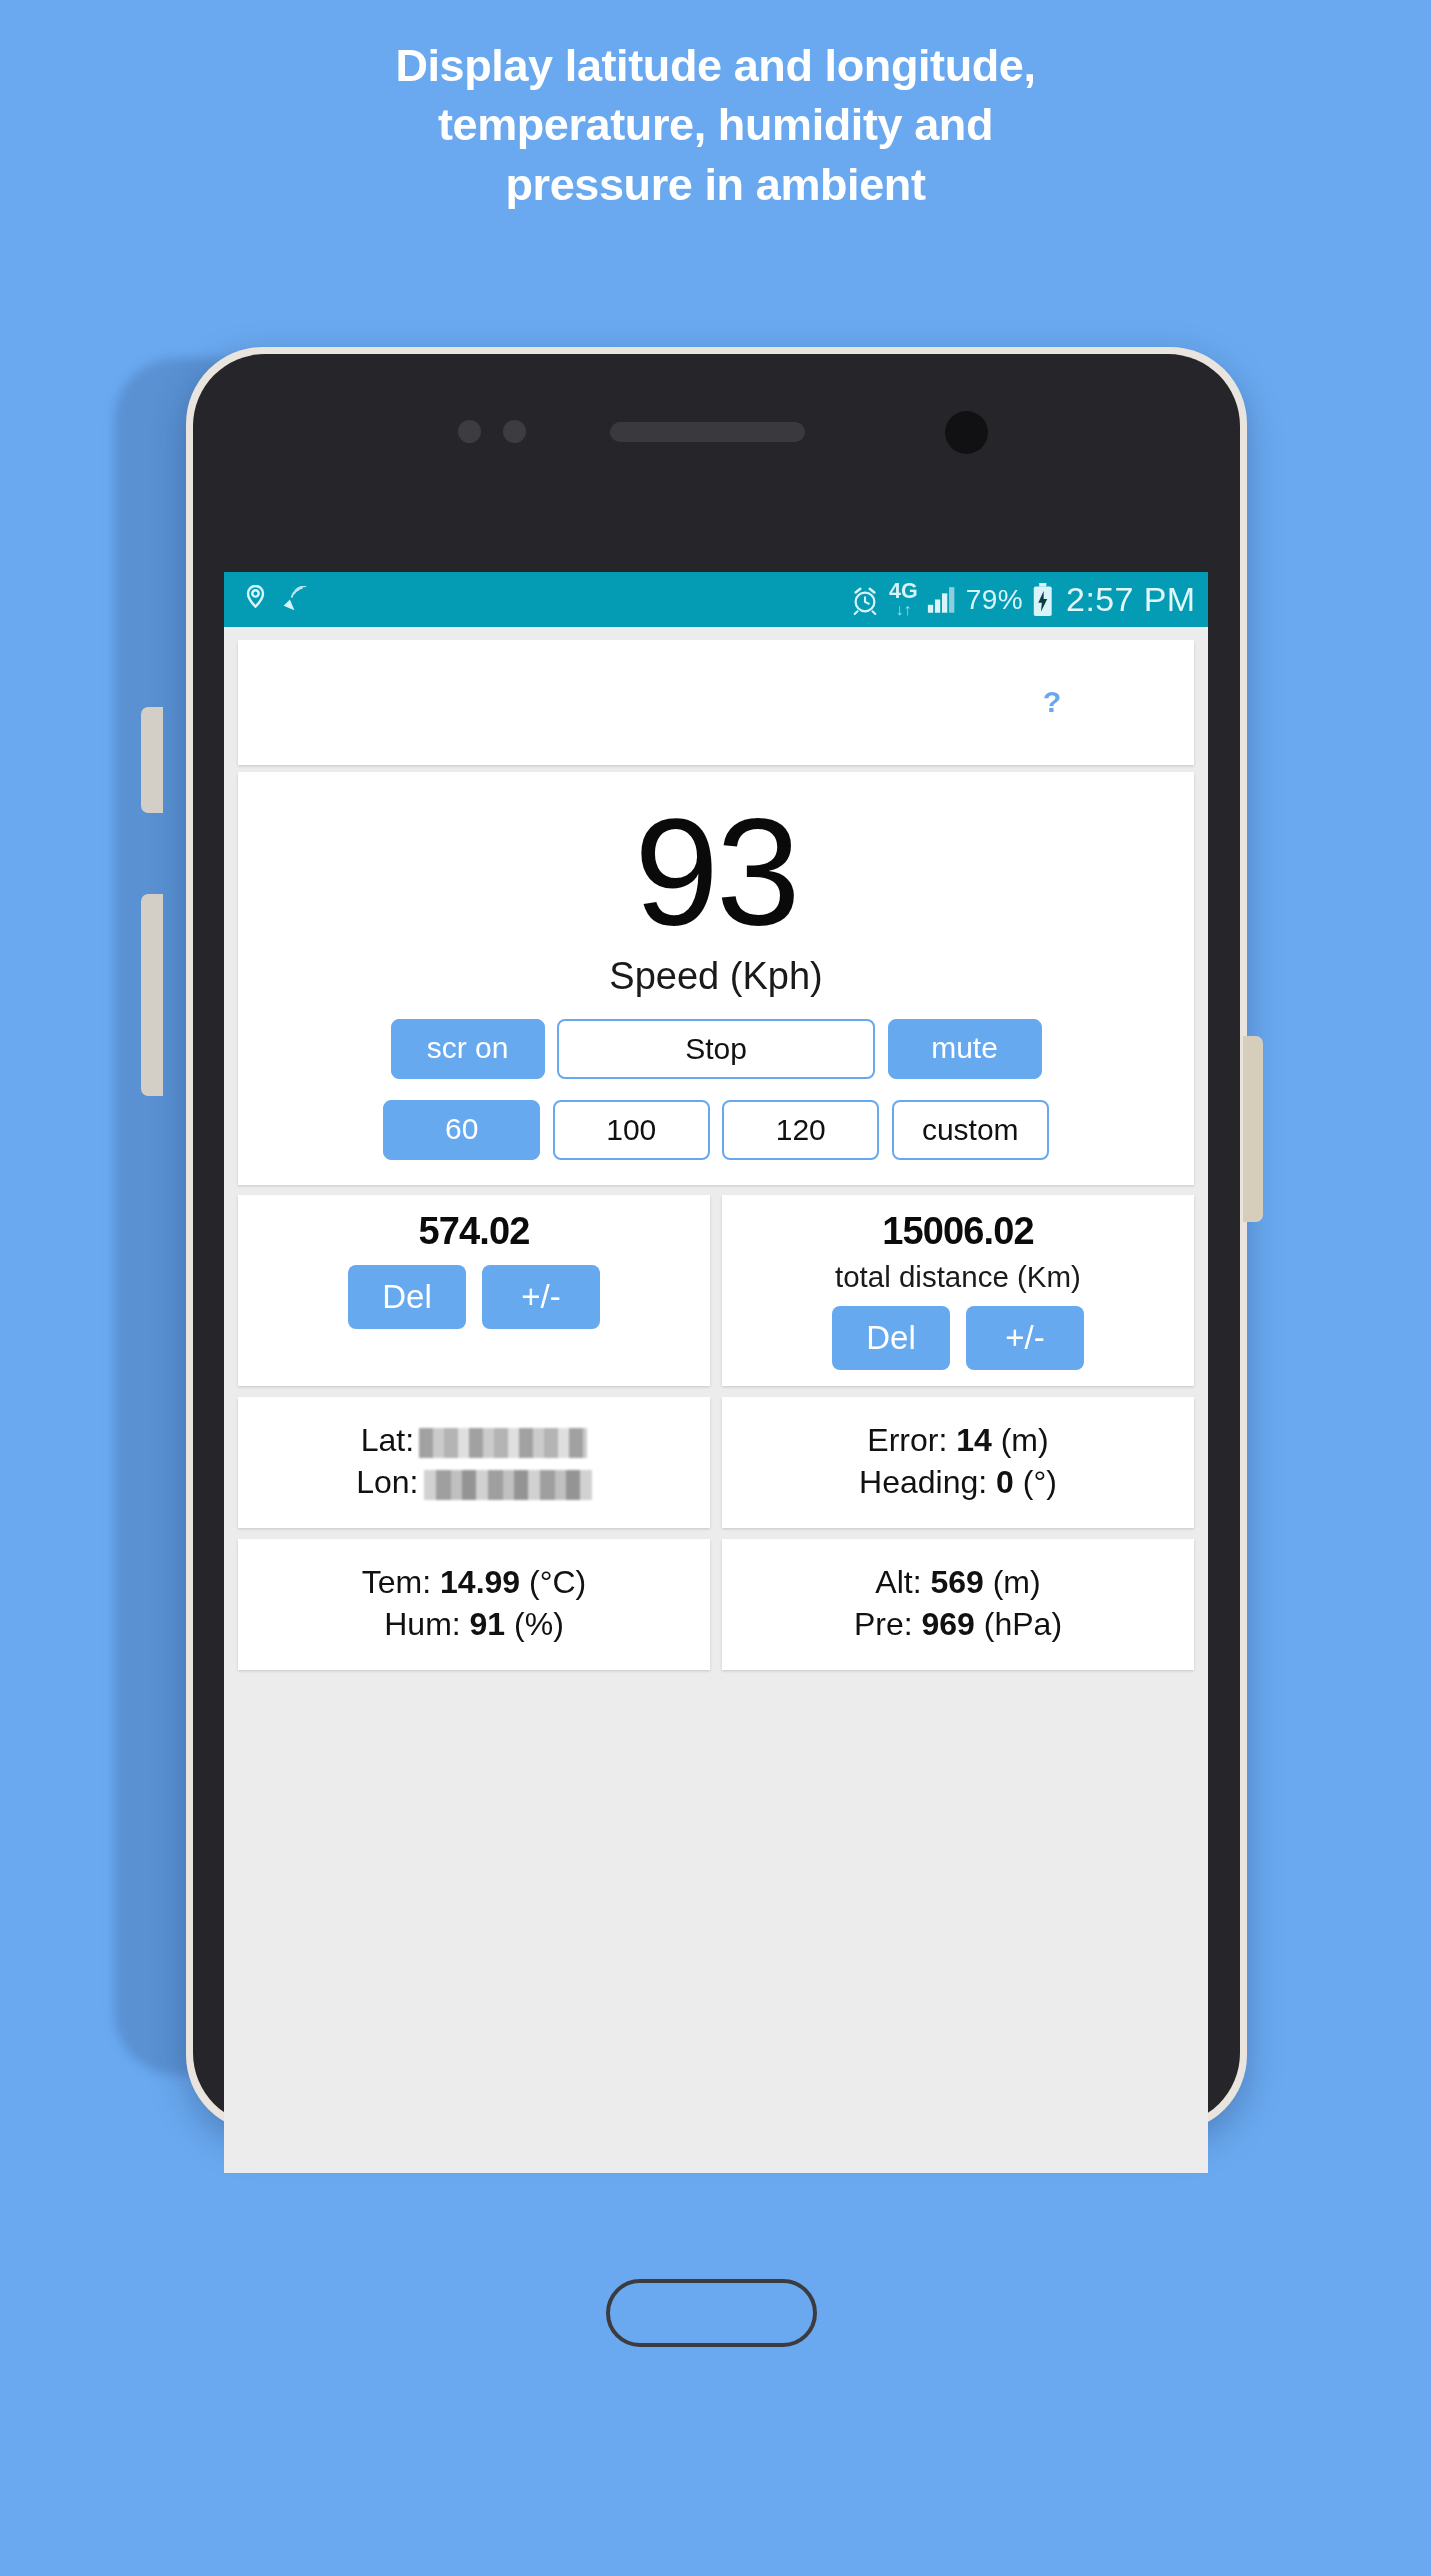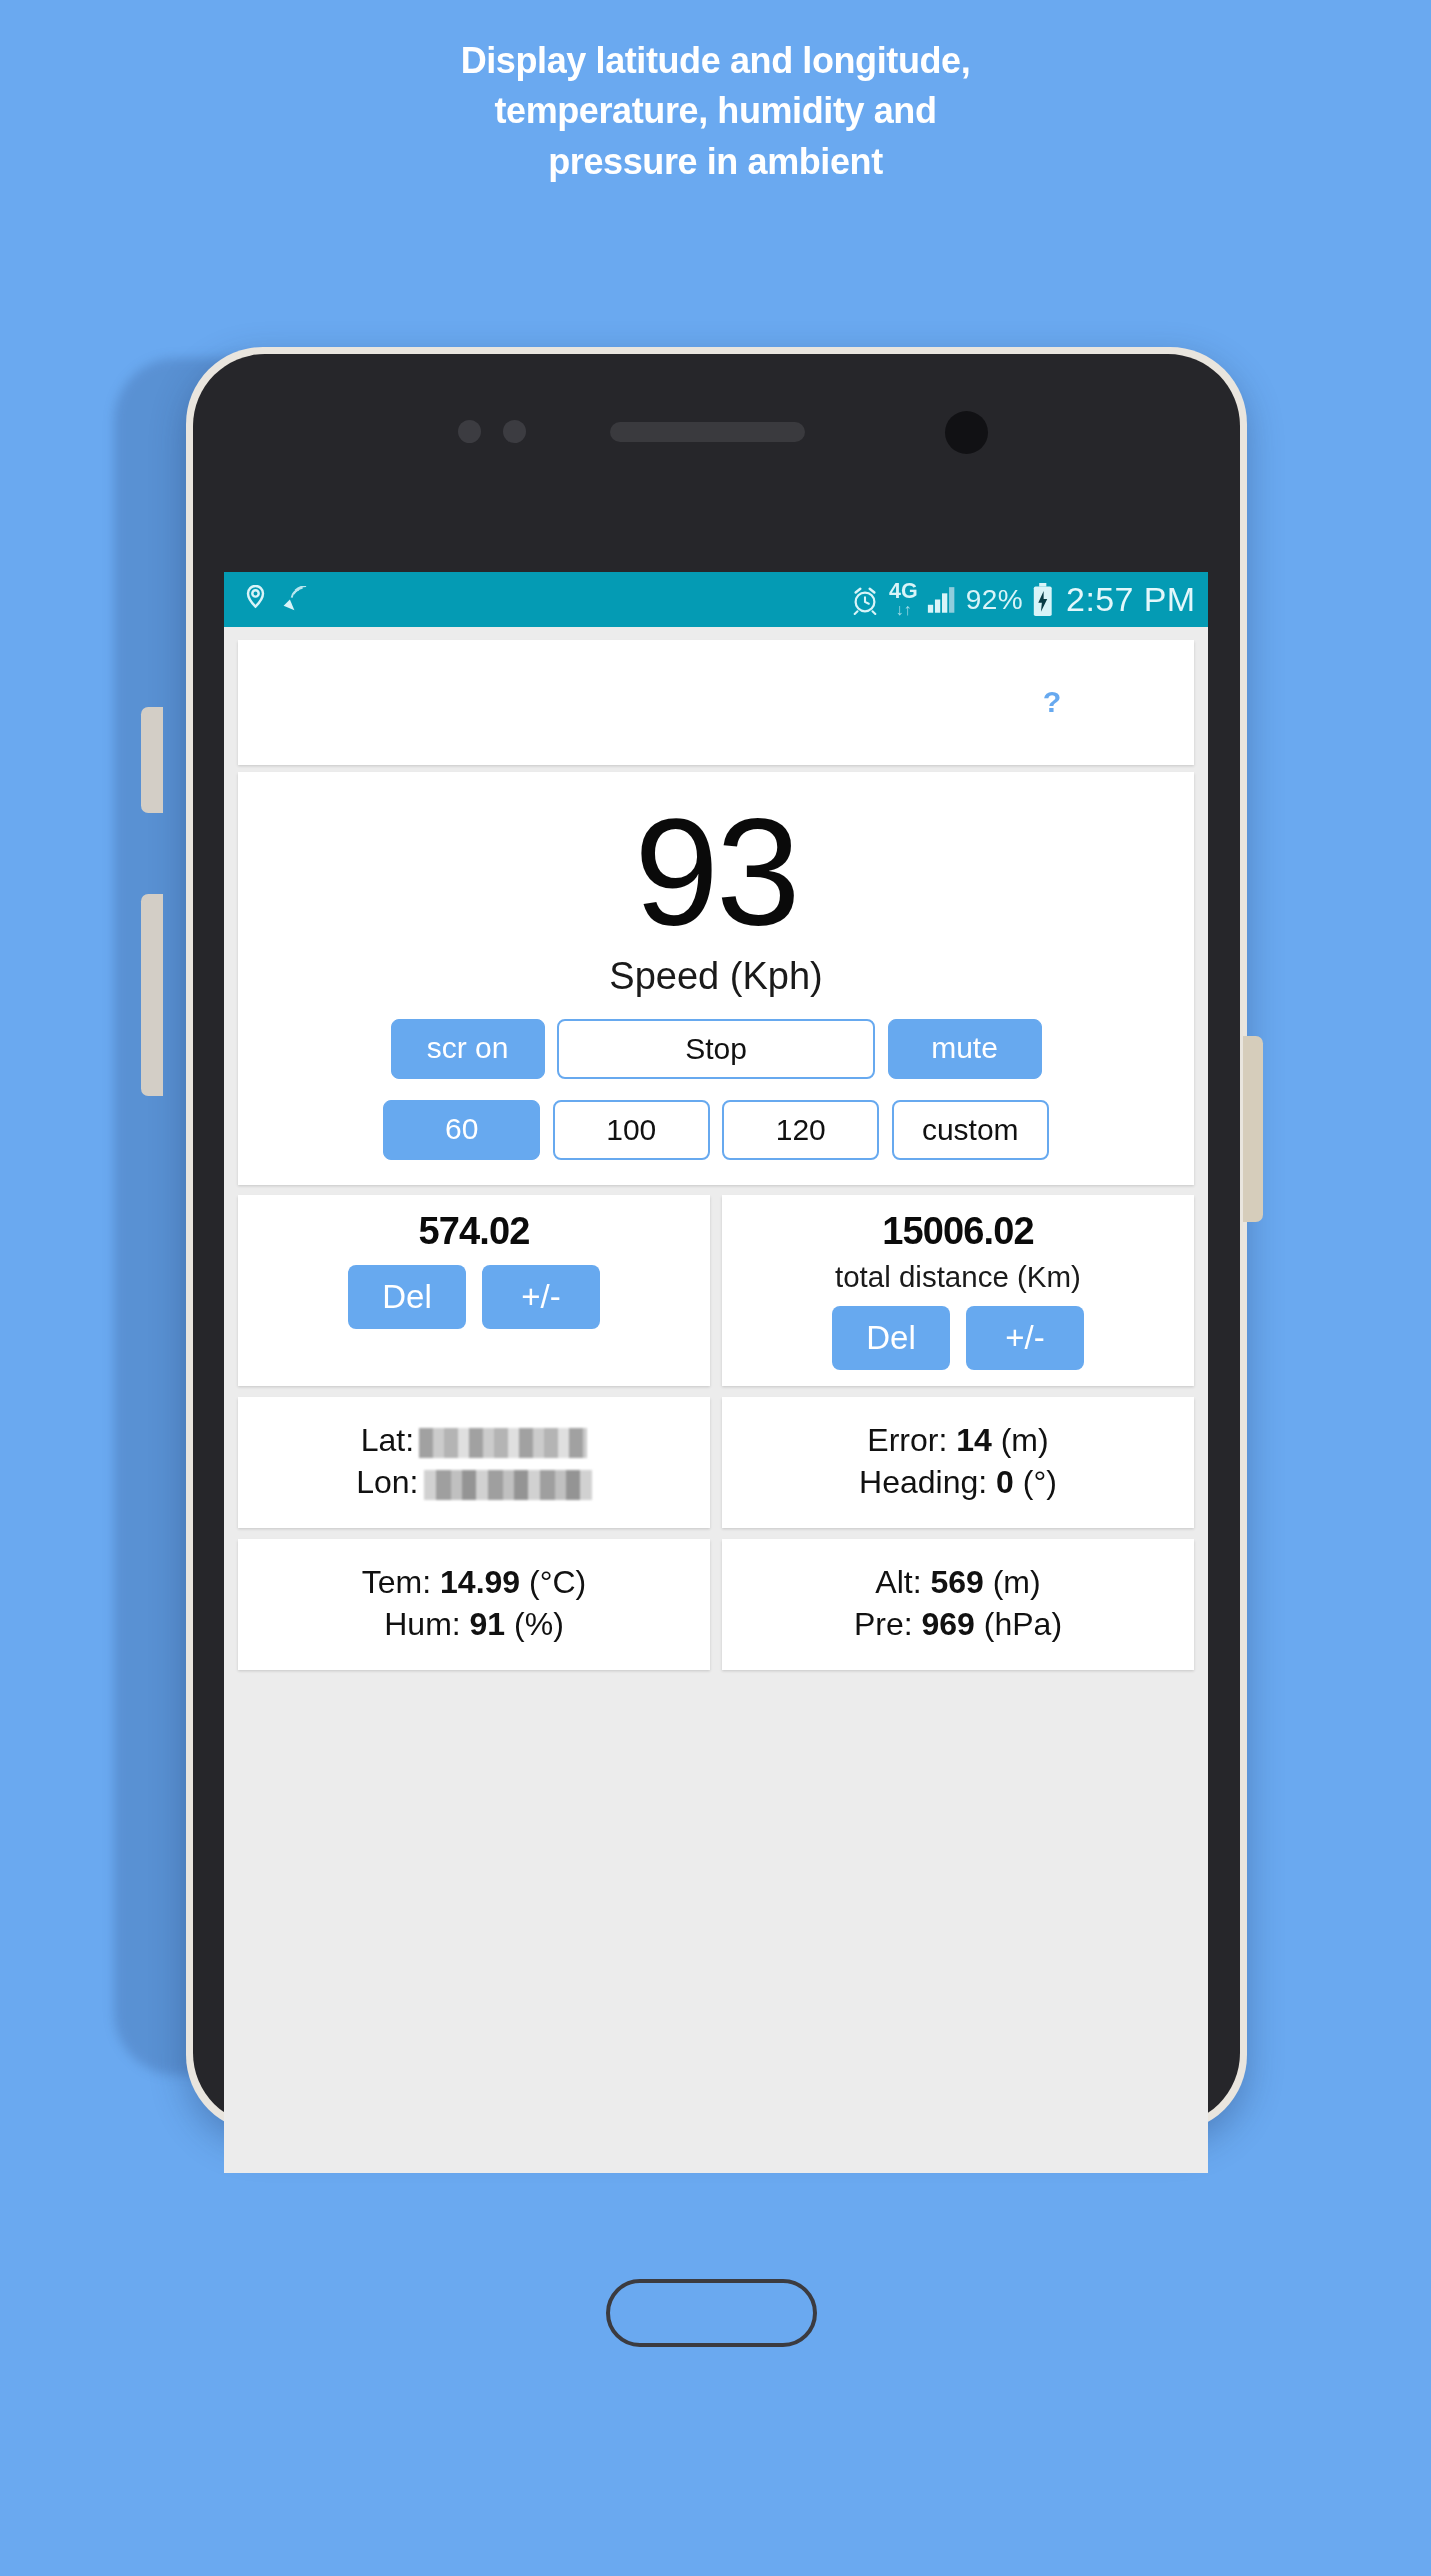--- a/index.html
+++ b/index.html
@@ -19,21 +19,21 @@
   
   .headline {
     position: absolute;
     top: 43px;
     left: 0;
     width: 1431px;
     text-align: center;
     color: #ffffff;
     font-family: "Liberation Sans", sans-serif;
     font-weight: bold;
-    font-size: 36px;
+    font-size: 45px;
     line-height: 1.0;
     letter-spacing: -0.4px;
     padding: 0 179px;
   }
   .headline-line { display: block; margin-bottom: 14.3px; }
 
   
   .phone-shadow {
     position: absolute;
     left: 114px;
@@ -380,21 +380,21 @@
 
       <span class="sb-icon">
         <svg width="30" height="27" viewBox="0 0 34 30">
           <rect x="1" y="21" width="6" height="9" fill="#d9f4f8"></rect>
           <rect x="9" y="15" width="6" height="15" fill="#d9f4f8"></rect>
           <rect x="17" y="8" width="6" height="22" fill="#d9f4f8"></rect>
           <rect x="25" y="1" width="6" height="29" fill="#8fcddc"></rect>
         </svg>
       </span>
 
-      <span class="sb-text">92%</span>
+      <span class="sb-text">79%</span>
 
       <span class="sb-icon">
         <svg width="21.5" height="34" viewBox="0 0 24 38">
           <rect x="8" y="0" width="8" height="4" fill="#d9f4f8"></rect>
           <rect x="2" y="4" width="20" height="33" rx="2" fill="#d9f4f8"></rect>
           <path d="M13 9 L7 22 L11 22 L10 32 L17 18 L13 18 Z" fill="#0a3c45"></path>
         </svg>
       </span>
 
       <span class="sb-time">2:57 PM</span>

